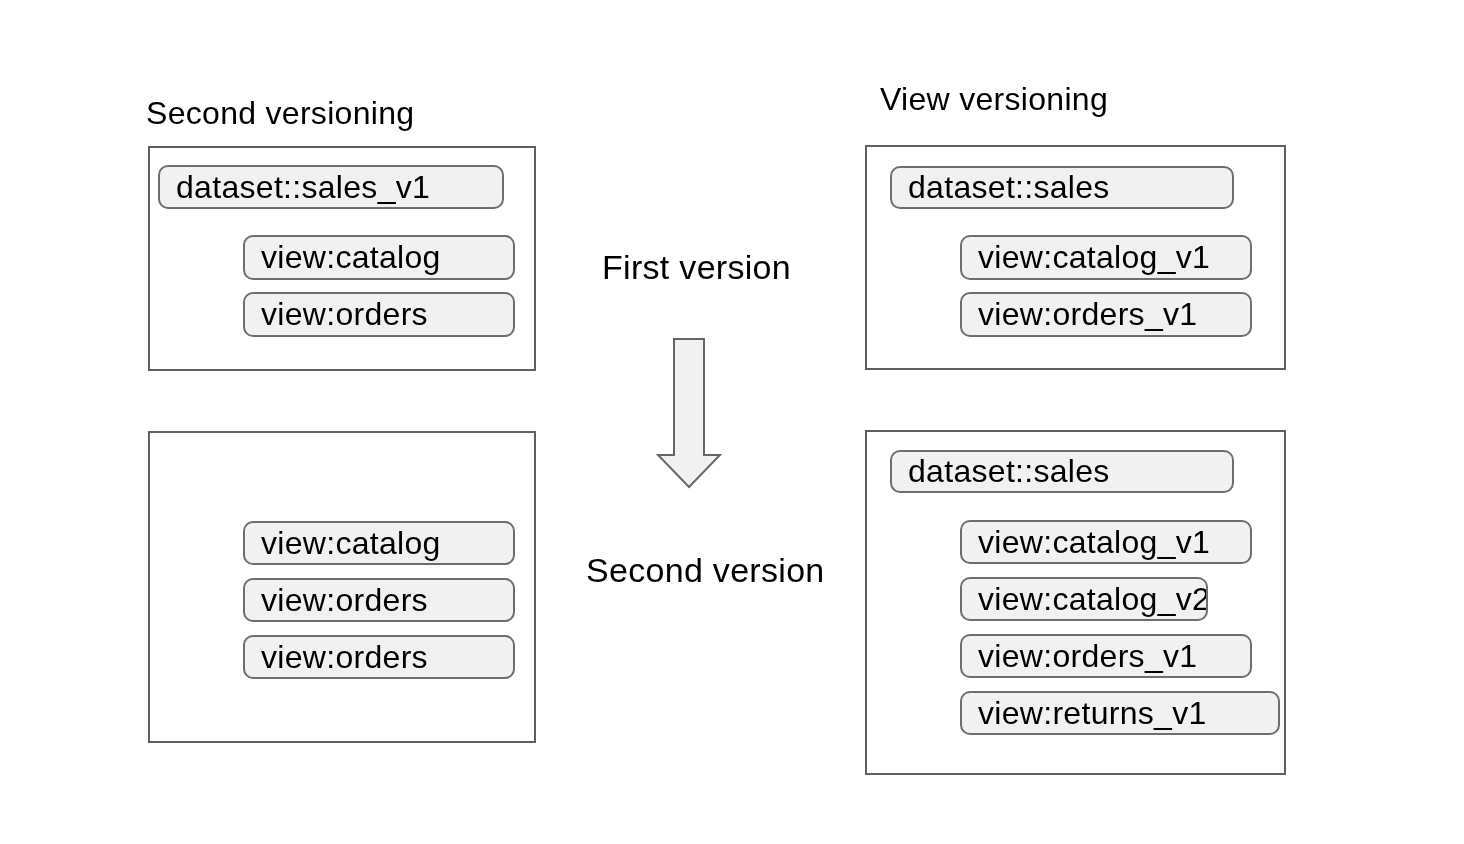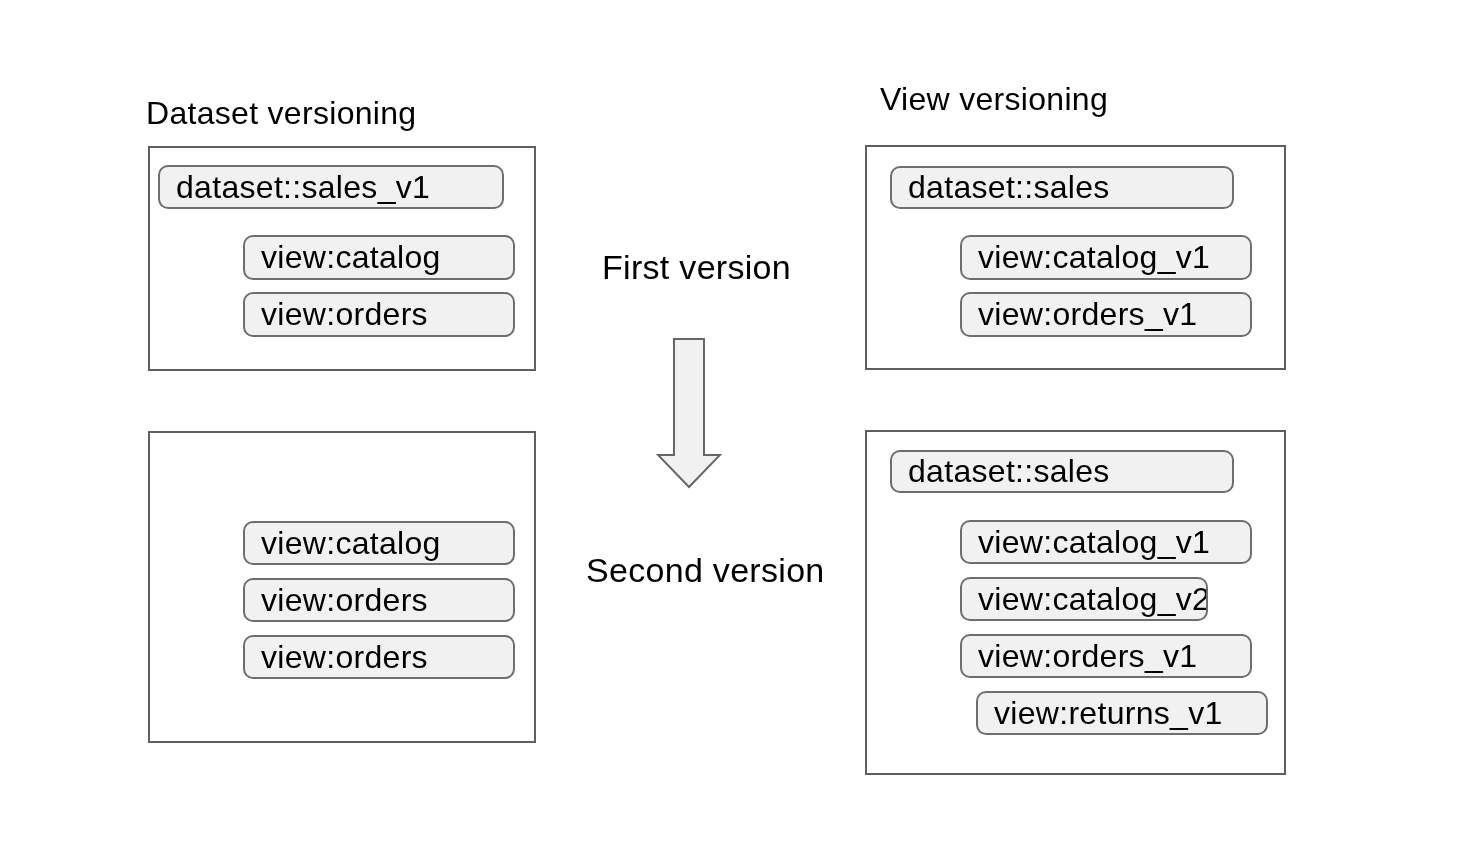--- a/index.html
+++ b/index.html
@@ -52,21 +52,21 @@
     position: absolute;
     left: 656px;
     top: 338px;
     width: 66px;
     height: 151px;
   }
 </style>
 </head>
 <body>
 
-<div class="title" style="left:146px; top:94px;">Dataset versioning</div>
+<div class="title" style="left:146px; top:94px;">Second versioning</div>
 
 <div class="title" style="left:880px; top:80px;">View versioning</div>
 
 <div class="outer-box" style="left:148px; top:146px; width:388px; height:225px;">
   <div class="pill" style="left:8px; top:17px; width:346px; height:44px;">dataset::sales_v1</div>
   <div class="pill" style="left:93px; top:87px; width:272px; height:45px;">view:catalog</div>
   <div class="pill" style="left:93px; top:144px; width:272px; height:45px;">view:orders</div>
 </div>
 
 <div class="outer-box" style="left:865px; top:145px; width:421px; height:225px;">
@@ -89,14 +89,14 @@
   <div class="pill" style="left:93px; top:88px; width:272px; height:44px;">view:catalog</div>
   <div class="pill" style="left:93px; top:145px; width:272px; height:44px;">view:orders</div>
   <div class="pill" style="left:93px; top:202px; width:272px; height:44px;">view:orders</div>
 </div>
 
 <div class="outer-box" style="left:865px; top:430px; width:421px; height:345px;">
   <div class="pill" style="left:23px; top:18px; width:344px; height:43px;">dataset::sales</div>
   <div class="pill" style="left:93px; top:88px; width:292px; height:44px;">view:catalog_v1</div>
   <div class="pill" style="left:93px; top:145px; width:248px; height:44px;">view:catalog_v2</div>
   <div class="pill" style="left:93px; top:202px; width:292px; height:44px;">view:orders_v1</div>
-  <div class="pill" style="left:93px; top:259px; width:292px; height:44px;margin-left:16px;">view:returns_v1</div>
+  <div class="pill" style="left:93px; top:259px; width:320px; height:44px;">view:returns_v1</div>
 </div>
 
 </body></html>

